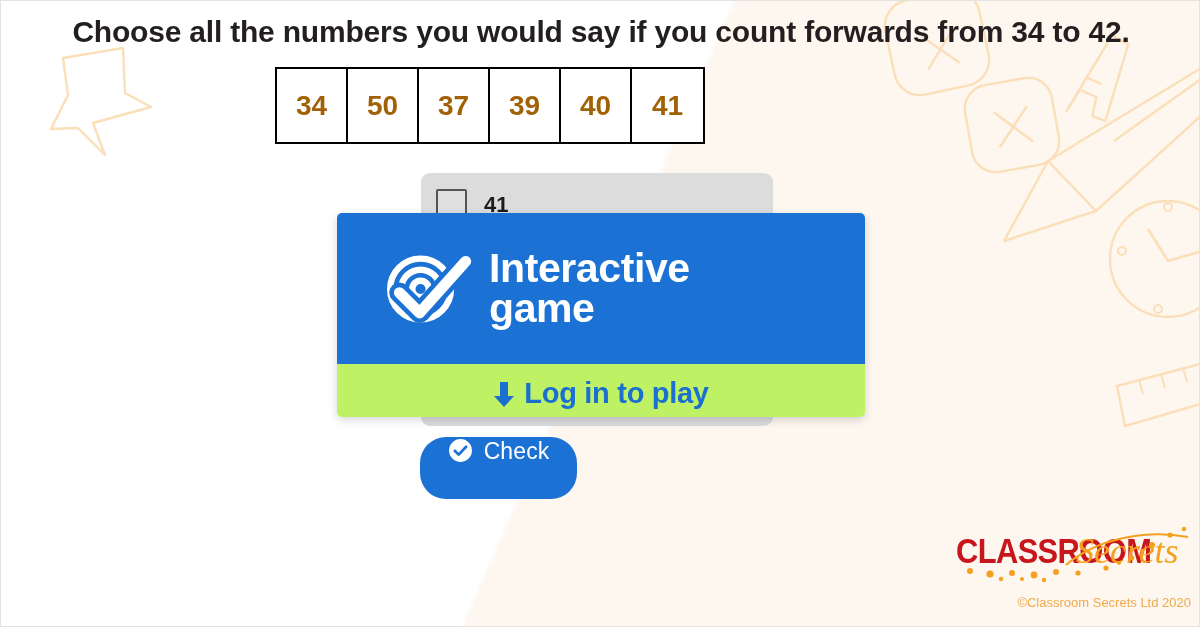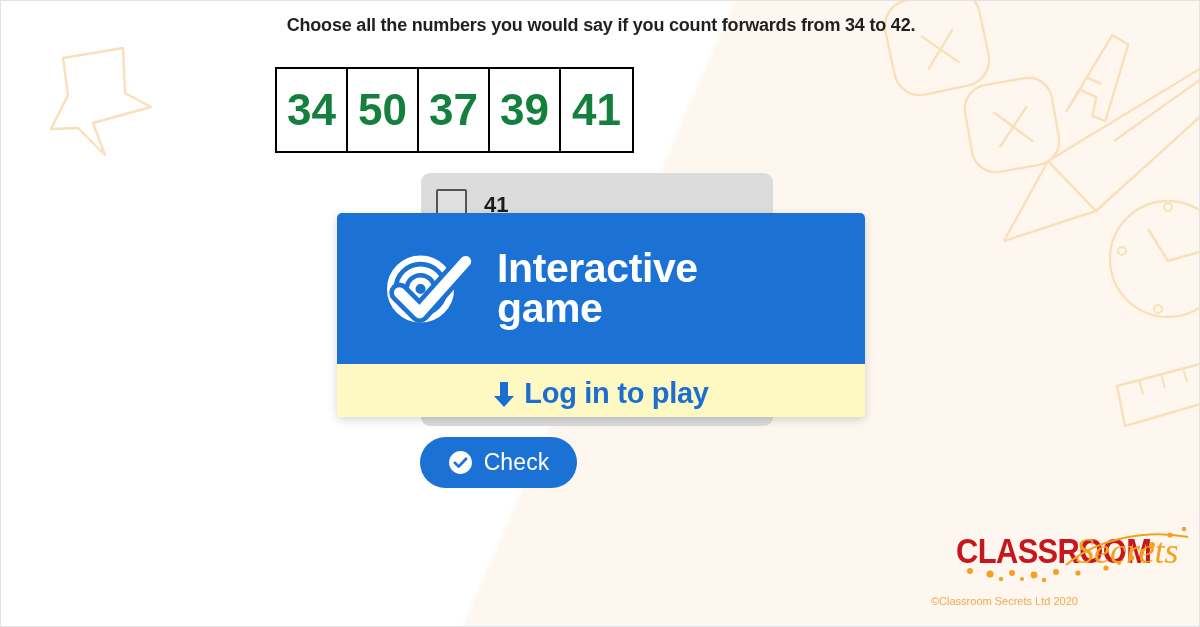--- a/index.html
+++ b/index.html
@@ -41,47 +41,47 @@
   }
   .deco svg { display: block; }
 
   
   .title {
     position: absolute;
     top: 14px;
     left: 0;
     width: 1200px;
     text-align: center;
-    font-size: 18px;
+    font-size: 30px;
     font-weight: bold;
     color: #231f20;
     letter-spacing: -0.2px;
     white-space: nowrap;
   }
 
   
   .numstrip {
     position: absolute;
     left: 274px;
     top: 66px;
     display: flex;
     border: 2px solid #000;
     background: #fff;
     box-sizing: content-box;
   }
   .numcell {
     width: 71px;
-    height: 82px;
+    height: 73px;
     border-right: 2px solid #000;
     display: flex;
     align-items: center;
     justify-content: center;
-    font-size: 44px;
-    font-weight: bold;
-    color: #15803d;
+    font-size: 28px;
+    font-weight: bold;
+    color: #a16207;
     background: #fff;
     box-sizing: border-box;
   }
   .numcell:last-child { border-right: none; }
 
   
   .options-panel {
     position: absolute;
     left: 420px;
     top: 172px;
@@ -128,56 +128,56 @@
   .game-top {
     height: 151px;
     background: #1b72d4;
     display: flex;
     align-items: center;
     padding-left: 44px;
     box-sizing: border-box;
   }
   .game-icon { flex: none; width: 92px; height: 92px; }
   .game-title {
-    margin-left: 24px;
+    margin-left: 16px;
     color: #ffffff;
     font-size: 41px;
     font-weight: bold;
     line-height: 0.97;
     letter-spacing: -0.4px;
   }
   .game-title span { display: block; }
   .game-bottom {
     height: 59px;
-    background: #fef9c3;
+    background: #bef264;
     display: flex;
     align-items: center;
     justify-content: center;
     text-align: center;
   }
   .arrow-down { flex: none; width: 22px; height: 28px; margin-right: 9px; }
   .login-text {
     color: #1b6fd0;
     font-size: 29px;
     font-weight: bold;
     letter-spacing: -0.3px;
   }
 
   
   .check-btn {
     position: absolute;
     left: 419px;
     top: 436px;
     width: 157px;
-    height: 51px;
+    height: 62px;
     background: #1b72d4;
     border: none;
     border-radius: 26px;
     display: flex;
-    align-items: center;
+    align-items: flex-start;
     justify-content: center;
     cursor: pointer;
     font-family: "Liberation Sans", sans-serif;
   }
   .check-icon { flex: none; width: 25px; height: 25px; margin-right: 11px; }
   .check-label {
     color: #ffffff;
     font-size: 23px;
     letter-spacing: 0.1px;
   }
@@ -188,22 +188,22 @@
     left: 955px;
     top: 512px;
     width: 235px;
     height: 72px;
   }
   .copyright {
     position: absolute;
     left: 930px;
     top: 594px;
     width: 260px;
-    text-align: left;
-    font-size: 11px;
+    text-align: right;
+    font-size: 13px;
     color: #f0aa4b;
   }
 </style>
 </head>
 <body>
 
 <div id="stage">
 
   <div class="bg-base"></div>
   <div class="bg-diagonal"></div>
@@ -264,20 +264,21 @@
     </svg>
   </div>
 
   <div class="title">Choose all the numbers you would say if you count forwards from 34 to 42.</div>
 
   <div class="numstrip">
     <div class="numcell">34</div>
     <div class="numcell">50</div>
     <div class="numcell">37</div>
     <div class="numcell">39</div>
+    <div class="numcell">40</div>
     <div class="numcell">41</div>
   </div>
 
   <div class="options-panel">
     <div class="option-row">
       <div class="option-box"></div>
       <div class="option-label">41</div>
     </div>
     <div class="option-row">
       <div class="option-box"></div>

